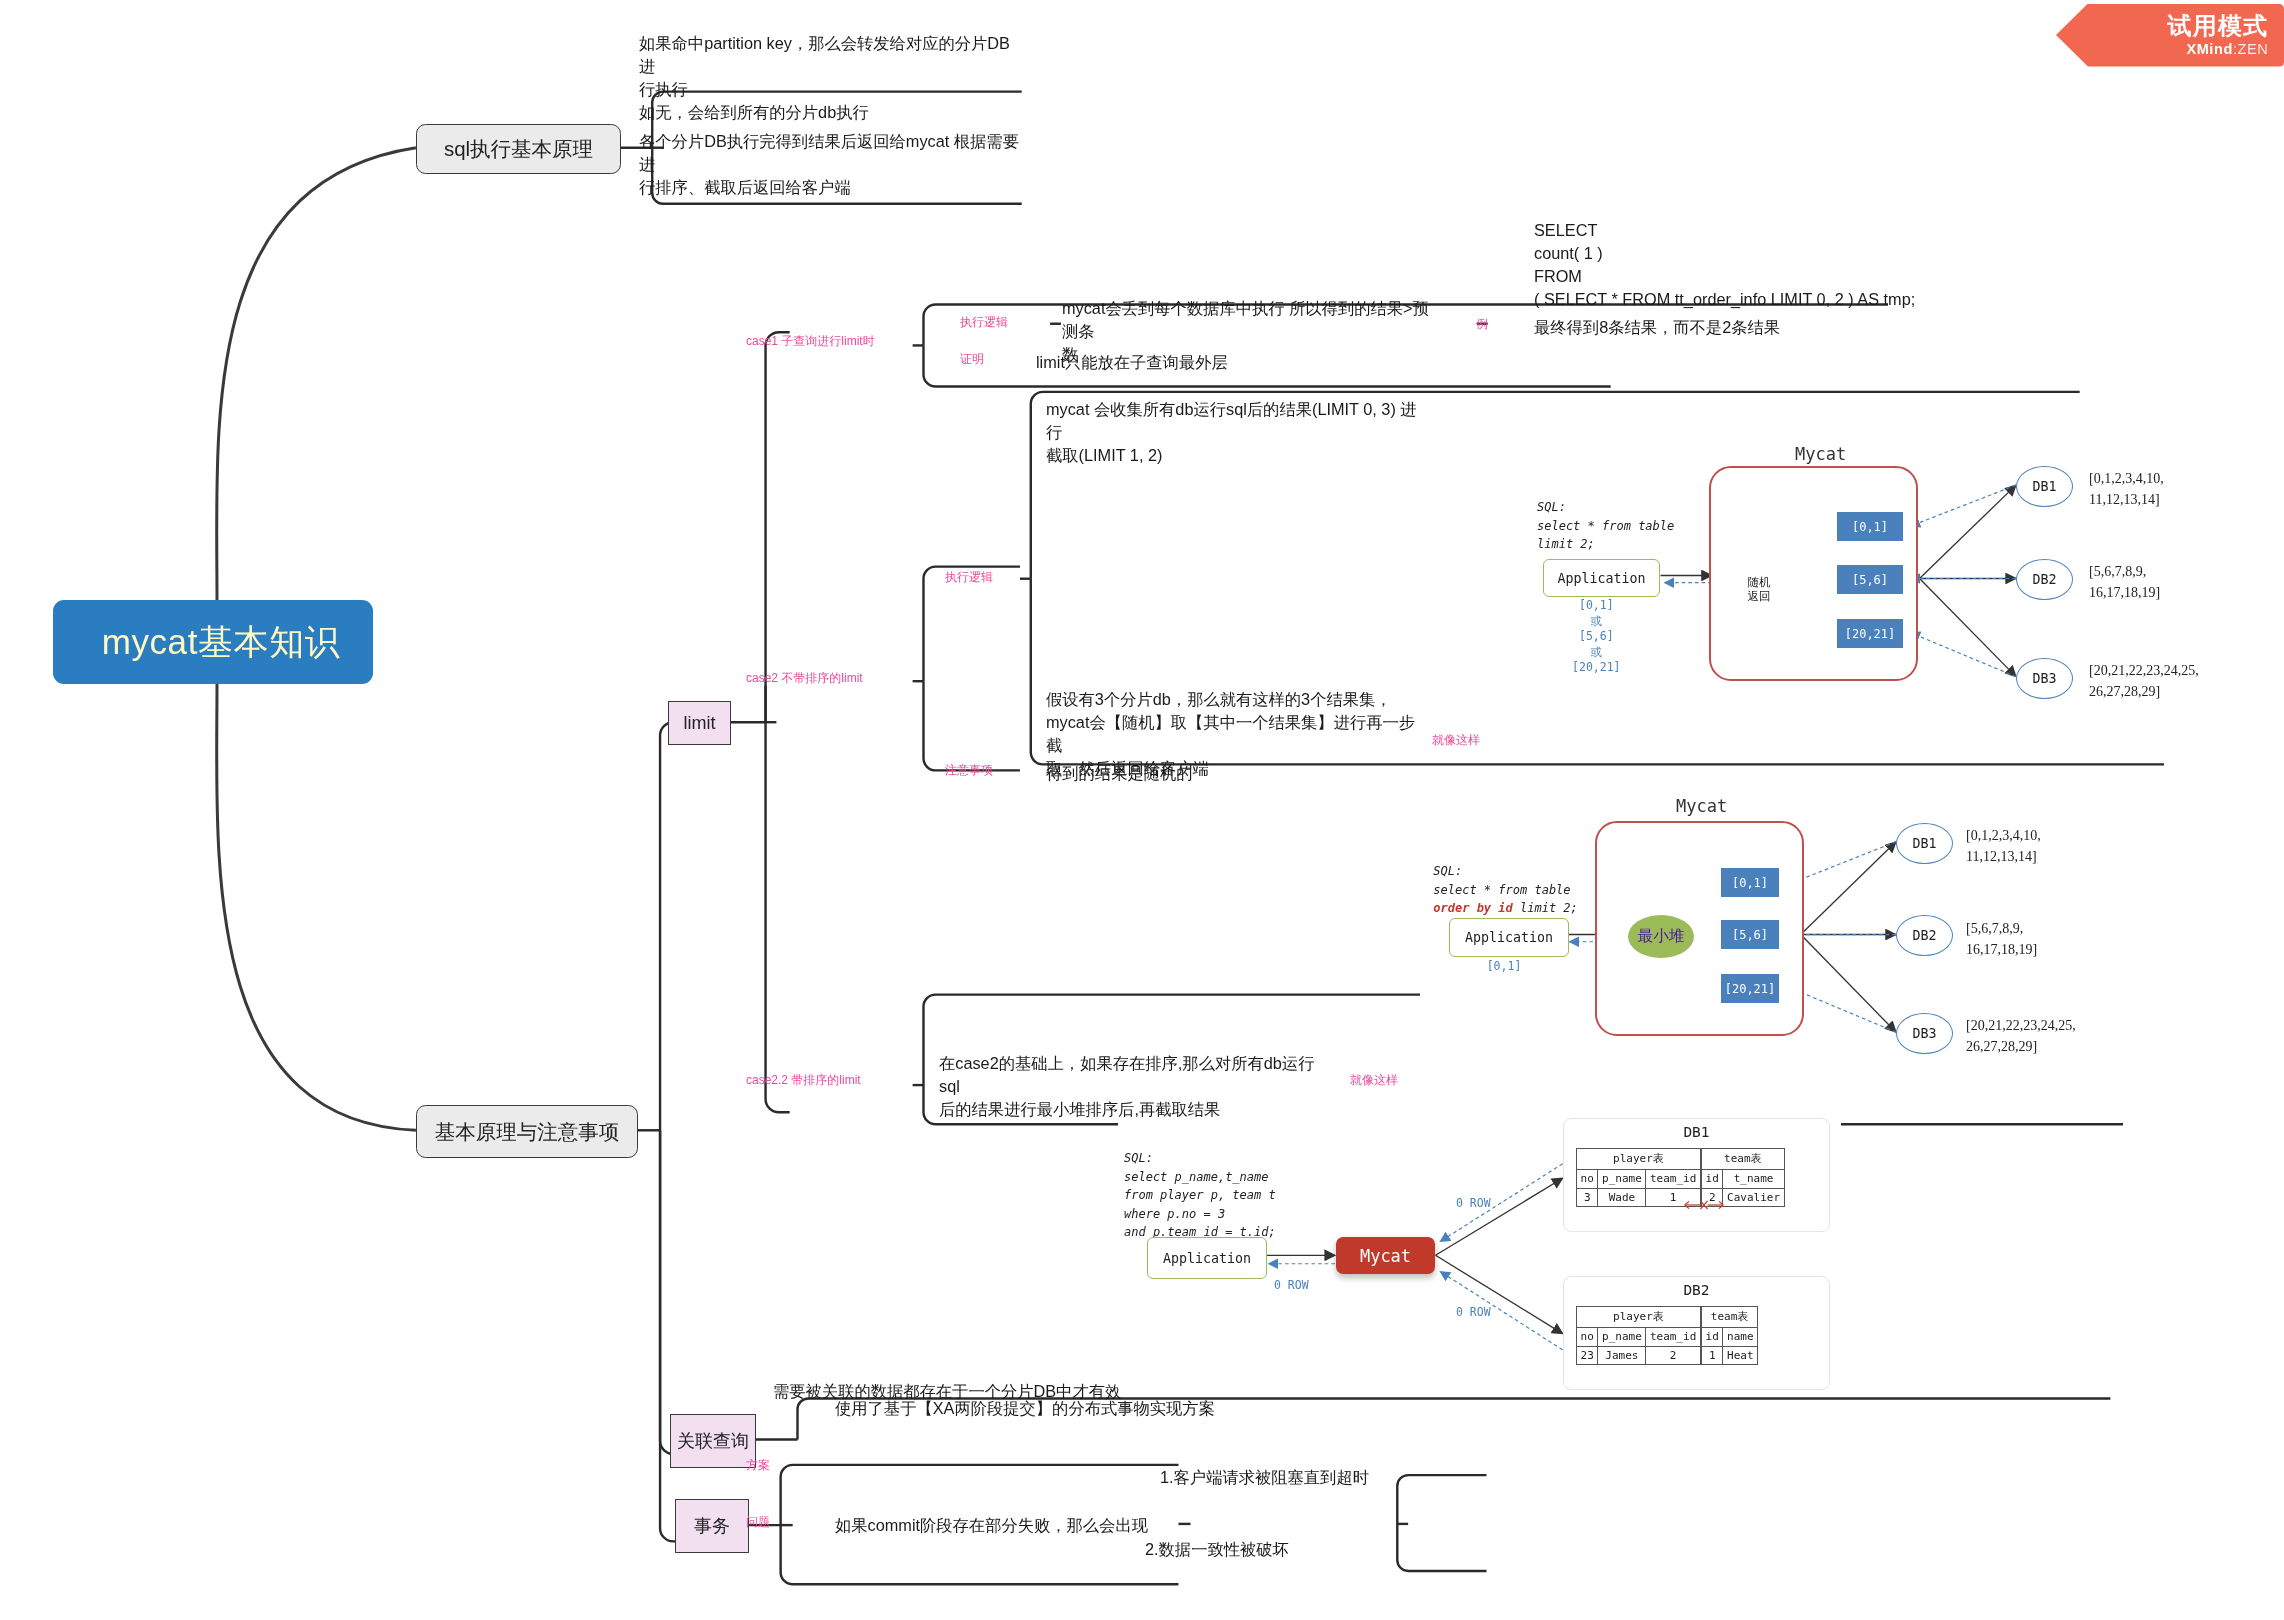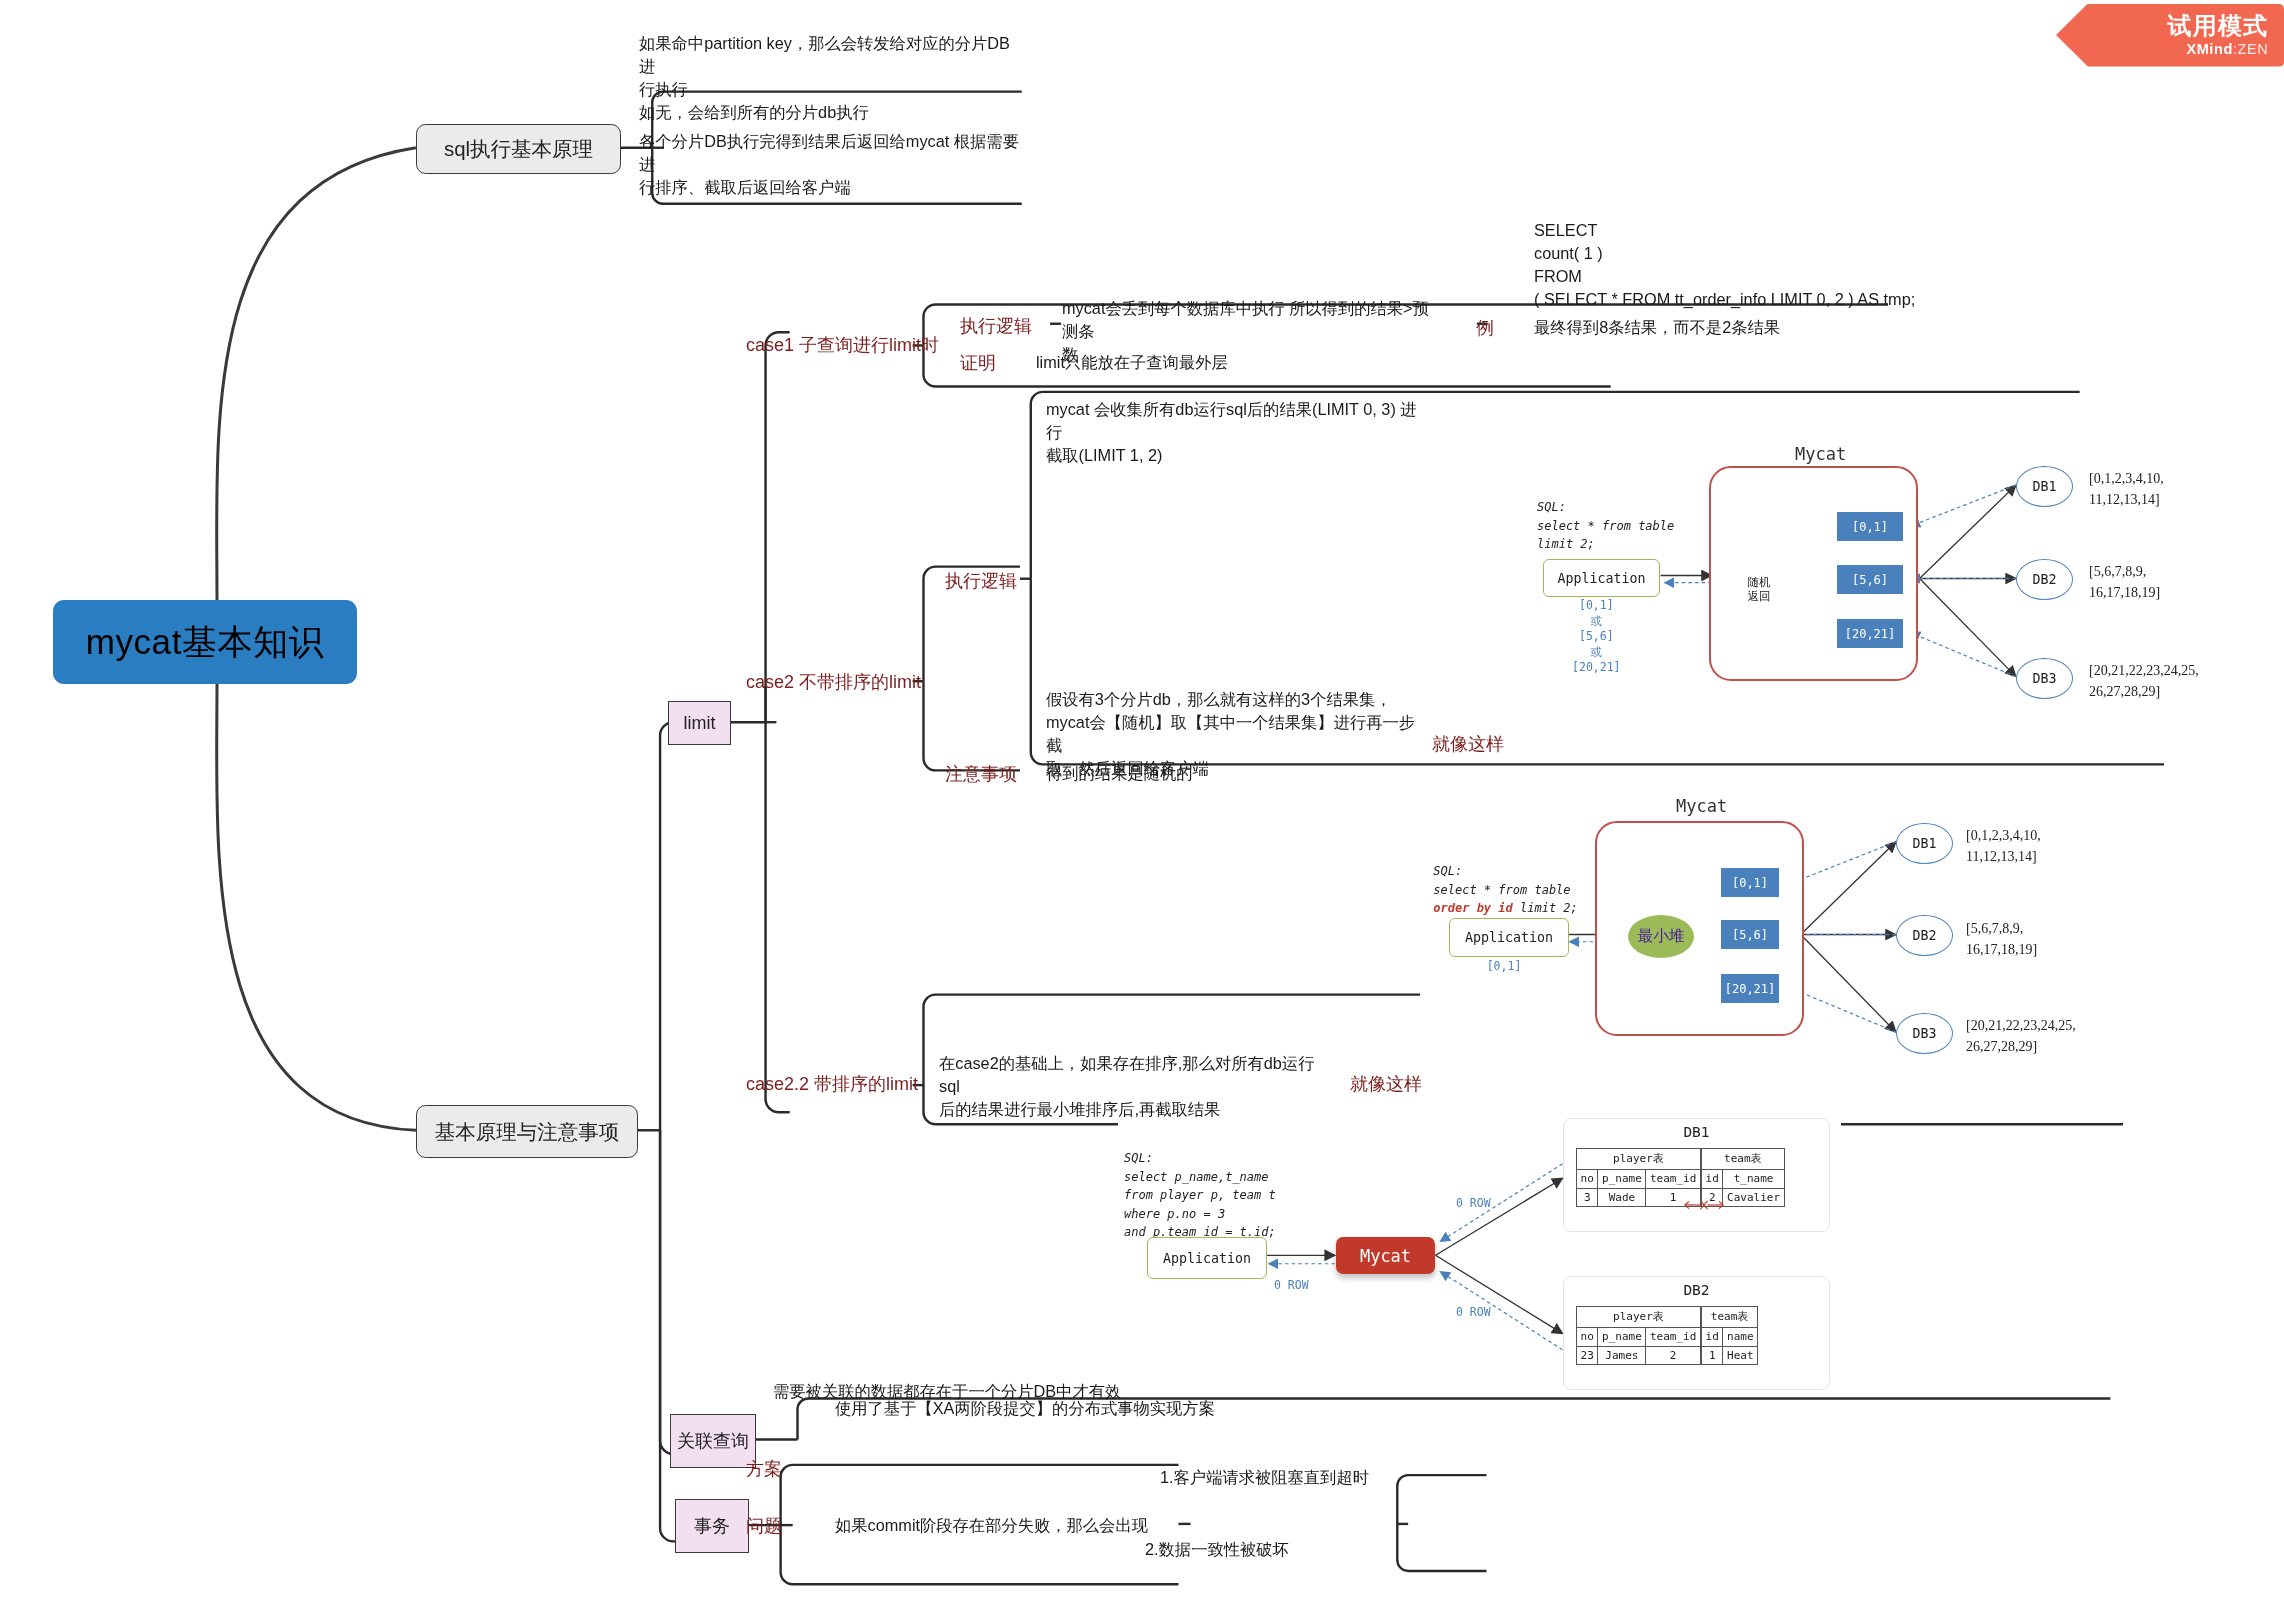--- a/index.html
+++ b/index.html
@@ -2,36 +2,36 @@
 <html style="font-size:9.6px"><head>
 <meta charset="utf-8">
 <style>
   html,body{margin:0;padding:0;background:#fff;}
   body{width:2284px;height:1621px;position:relative;overflow:hidden;
        font-family:"Liberation Sans","DejaVu Sans",sans-serif;color:#111;}
   svg.wires{position:absolute;left:0;top:0;width:2284px;height:1621px;pointer-events:none;}
 
   
   .central{
-    position:absolute;background:#2a7dc0;color:#000000;border-radius:11px;
+    position:absolute;background:#2a7dc0;color:#fef9c3;border-radius:11px;
     display:flex;align-items:center;justify-content:center;
-    font-size:35px;letter-spacing:0.6px;white-space:nowrap;
+    font-size:35px;letter-spacing:0.6px;white-space:nowrap;padding-left:16px;
   }
   .main-node{
     position:absolute;background:#ebebeb;border:1.8px solid #3a3a3a;border-radius:9.6px;
     display:flex;align-items:center;justify-content:center;
     font-size:20.5px;color:#222;white-space:nowrap;
   }
   .pink-node{
     position:absolute;background:#f2dff0;border:1.8px solid #3a3a3a;
     display:flex;align-items:center;justify-content:center;
     font-size:18px;color:#222;white-space:nowrap;
   }
   .txt{position:absolute;font-size:16.3px;line-height:1.42;color:#1a1a1a;white-space:pre-line;}
-  .lbl{position:absolute;font-size:18px;color:#7f1d1d;white-space:nowrap;}
+  .lbl{position:absolute;font-size:12px;color:#ec4899;white-space:nowrap;}
 
   
   .trial{
     position:absolute;right:0;top:3.6px;width:228px;height:63px;
     background:#f2674f;color:#fff;
     clip-path:polygon(14% 0,100% 0,100% 100%,14% 100%,0 50%);
     border-top-right-radius:4.8px;border-bottom-right-radius:4.8px;
   }
   .trial .t1{position:absolute;right:15.7px;top:6px;font-size:24px;font-weight:600;letter-spacing:1.2px;}
   .trial .t2{position:absolute;right:15.7px;top:37px;font-size:14.5px;letter-spacing:0.6px;}

